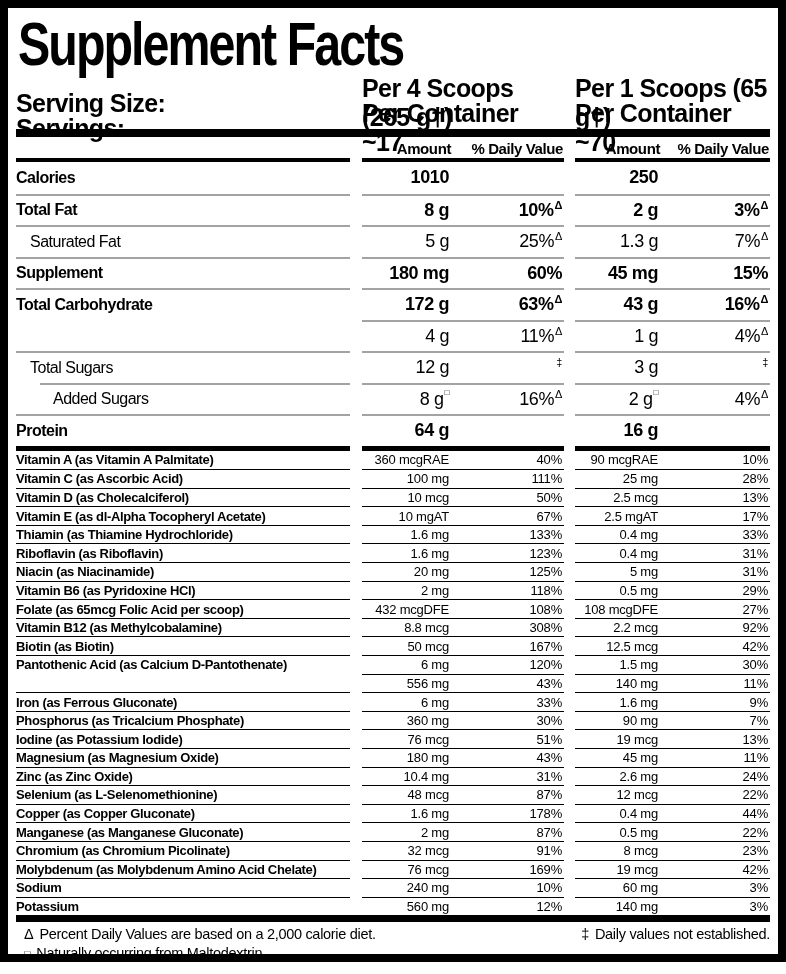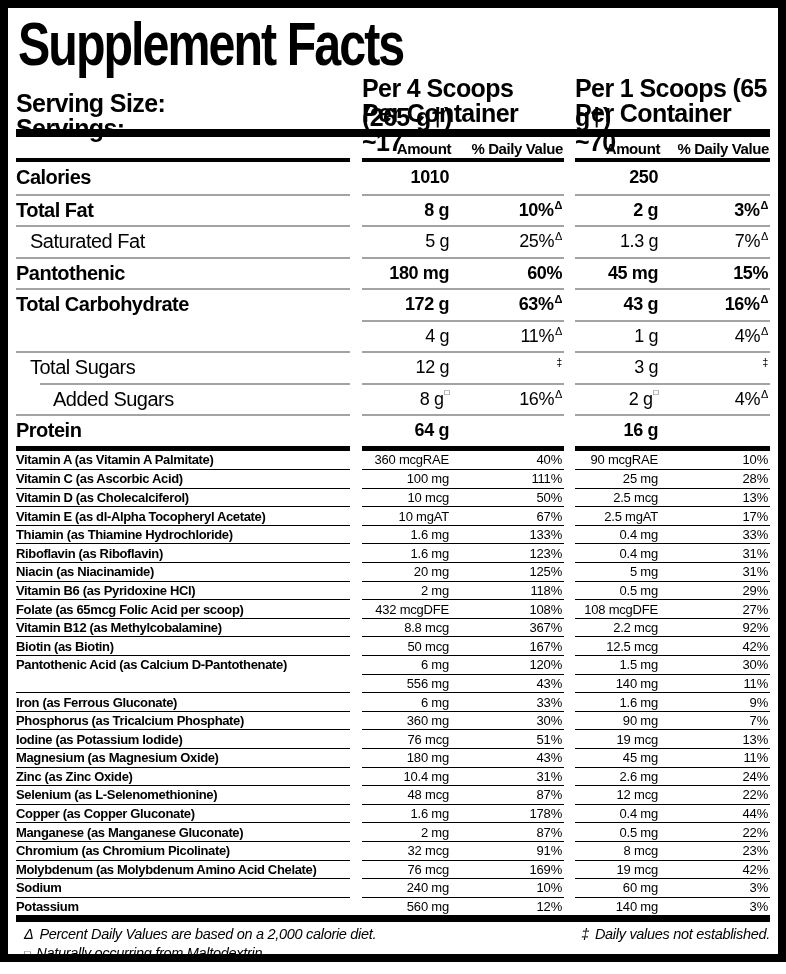--- a/index.html
+++ b/index.html
@@ -26,38 +26,38 @@
   .hdr{height:21px;font-size:15px;font-weight:bold;letter-spacing:-0.4px;}
   .hdr>div{align-items:flex-end;padding-bottom:1px;}
   .hdr .c3,.hdr .c6{justify-content:flex-end;padding-right:4px;}
   .hdr .c4,.hdr .c7{justify-content:flex-end;padding-right:1px;}
   
   .bars{display:grid;grid-template-columns:334px 12px 93px 109px 11px 89px 106px;}
   .bars .b{background:#000;height:4px;}
   .bars.thick .b{height:5px;}
   
   .main-row{height:31.5px;}
-  .main-row .c1{font-size:20px;letter-spacing:-0.5px;}
+  .main-row .c1{font-size:16px;letter-spacing:-0.5px;}
   .main-row .amt,.main-row .dv{font-size:18px;letter-spacing:-0.4px;}
   .main-row.bold .c1,.main-row.bold .amt,.main-row.bold .dv{font-weight:bold;}
   .main-row:not(:first-child) .seg{border-top:2px solid #a3a3a3;}
   .ind1{padding-left:14px;}
   .ind2{margin-left:24px;padding-left:13px;text-align:center;}
   
   .vit-row{height:18.6px;}
   .vit-row .c1{font-size:13px;font-weight:bold;letter-spacing:-0.35px;}
   .vit-row .amt,.vit-row .dv{font-size:13px;letter-spacing:-0.2px;}
   .vit-row:not(:first-child) .seg{border-top:1px solid #000;}
   
   .amt{justify-content:flex-end !important;padding-right:6px;}
   .dv{justify-content:flex-end !important;padding-right:2px;}
   .sup{font-size:11px;position:relative;top:-5px;margin-left:1px;line-height:1;}
   .sq{font-size:8px;top:-6px;}
   
-  .footnotes{margin-top:3px;font-size:14.5px;letter-spacing:-0.3px;padding-left:8px;font-style:italic;}
+  .footnotes{margin-top:3px;font-size:14.5px;letter-spacing:-0.3px;padding-left:8px;}
   .fline{display:flex;justify-content:space-between;line-height:19px;}
   .fsym{margin-right:6px;}
   .fsym-sq{font-size:11px;}
 </style>
 </head>
 <body>
 
 <div class="panel">
 
   <div class="title">Supplement Facts</div>
@@ -104,21 +104,21 @@
         <div class="c7 seg dv">3%<div class="sup" style="display: inline;">Δ</div></div>
       </div>
       <div class="grid row main-row">
         <div class="c1 seg ind1">Saturated Fat</div>
         <div class="c3 seg amt">5 g</div>
         <div class="c4 seg dv">25%<div class="sup" style="display: inline;">Δ</div></div>
         <div class="c6 seg amt">1.3 g</div>
         <div class="c7 seg dv">7%<div class="sup" style="display: inline;">Δ</div></div>
       </div>
       <div class="grid row main-row bold">
-        <div class="c1 seg">Pantothenic</div>
+        <div class="c1 seg">Supplement</div>
         <div class="c3 seg amt">180 mg</div>
         <div class="c4 seg dv">60%</div>
         <div class="c6 seg amt">45 mg</div>
         <div class="c7 seg dv">15%</div>
       </div>
       <div class="grid row main-row bold">
         <div class="c1 seg">Total Carbohydrate</div>
         <div class="c3 seg amt">172 g</div>
         <div class="c4 seg dv">63%<div class="sup" style="display: inline;">Δ</div></div>
         <div class="c6 seg amt">43 g</div>
@@ -223,21 +223,21 @@
       <div class="grid row vit-row">
         <div class="c1 seg">Folate (as 65mcg Folic Acid per scoop)</div>
         <div class="c3 seg amt">432 mcgDFE</div>
         <div class="c4 seg dv">108%</div>
         <div class="c6 seg amt">108 mcgDFE</div>
         <div class="c7 seg dv">27%</div>
       </div>
       <div class="grid row vit-row">
         <div class="c1 seg">Vitamin B12 (as Methylcobalamine)</div>
         <div class="c3 seg amt">8.8 mcg</div>
-        <div class="c4 seg dv">367%</div>
+        <div class="c4 seg dv">308%</div>
         <div class="c6 seg amt">2.2 mcg</div>
         <div class="c7 seg dv">92%</div>
       </div>
       <div class="grid row vit-row">
         <div class="c1 seg">Biotin (as Biotin)</div>
         <div class="c3 seg amt">50 mcg</div>
         <div class="c4 seg dv">167%</div>
         <div class="c6 seg amt">12.5 mcg</div>
         <div class="c7 seg dv">42%</div>
       </div>

